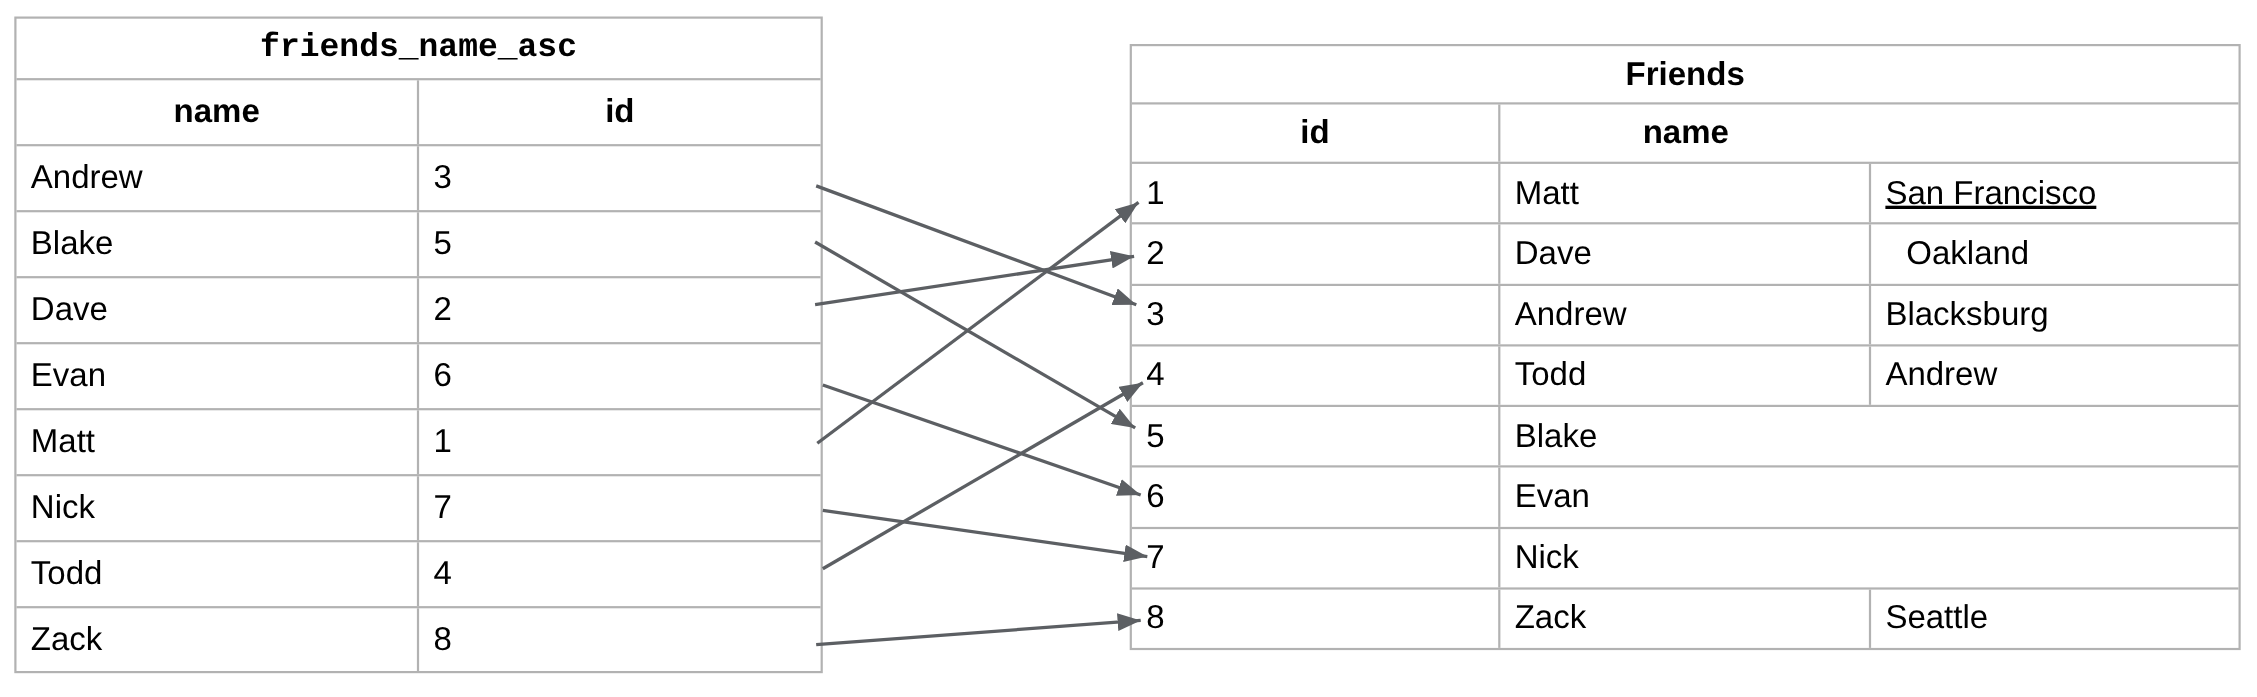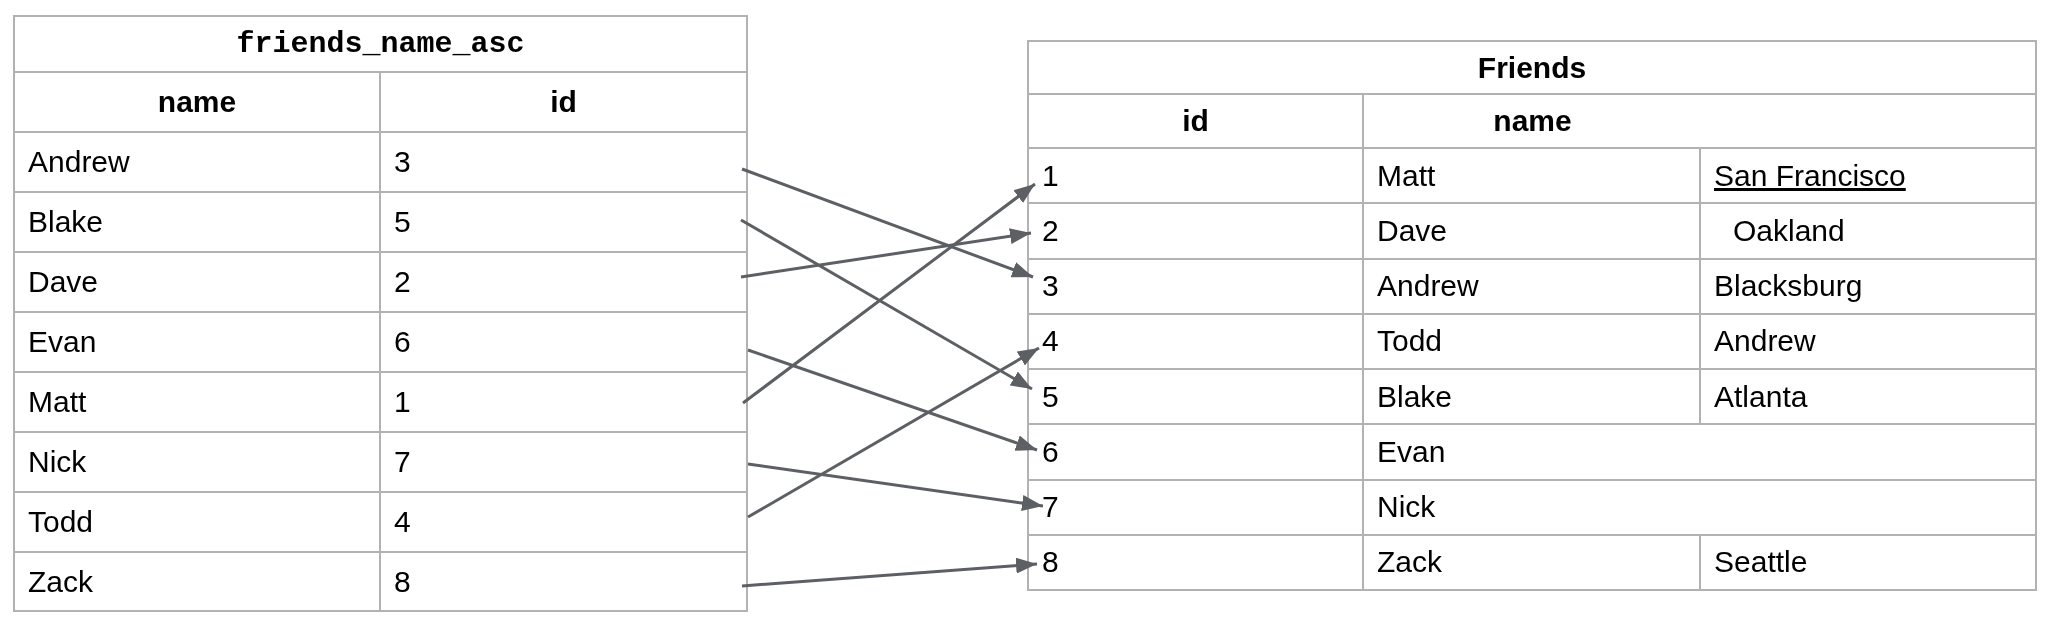--- a/index.html
+++ b/index.html
@@ -91,21 +91,20 @@
         <div class="cell" style="flex: 1 1 auto;">Blacksburg</div>
       </div>
       <div class="trow" style="height: 55.25px;">
         <div class="cell" style="width: 335px;">4</div>
         <div class="cell" style="width: 337px;">Todd</div>
         <div class="cell" style="flex: 1 1 auto;">Andrew</div>
       </div>
       <div class="trow" style="height: 55.25px;">
         <div class="cell" style="width: 335px;">5</div>
         <div class="cell" style="width: 337px;">Blake</div>
-        <div class="cell" style="flex: 1 1 auto;">Atlanta</div>
       </div>
       <div class="trow" style="height: 55.25px;">
         <div class="cell" style="width: 335px;">6</div>
         <div class="cell" style="width: 337px;">Evan</div>
       </div>
       <div class="trow" style="height: 55.25px;">
         <div class="cell" style="width: 335px;">7</div>
         <div class="cell" style="width: 337px;">Nick</div>
       </div>
       <div class="trow" style="height: 55.25px;">

